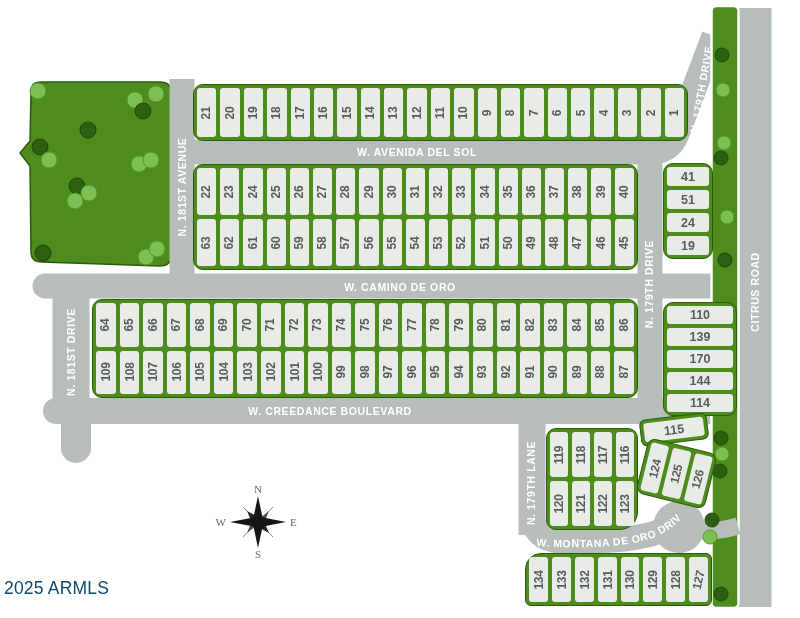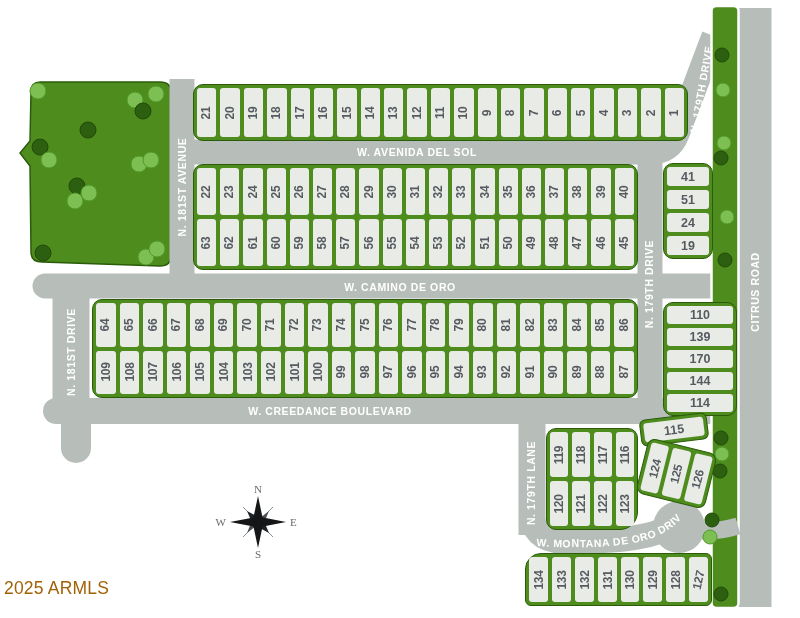--- a/index.html
+++ b/index.html
@@ -19,21 +19,21 @@
          box-sizing:border-box;display:flex;gap:4px;padding:3px;border-radius:10px;}
   .two-rows{flex-direction:column;}
   .col-stack{flex-direction:column;}
   .vrow{display:flex;flex:1;gap:4px;min-height:0;}
   .cell{flex:1;background:var(--cell);display:flex;align-items:center;justify-content:center;
         border-radius:3px;min-width:0;min-height:0;overflow:visible;}
   .cell span{font-weight:bold;font-size:12px;color:var(--num);letter-spacing:-0.3px;white-space:nowrap;}
   .rot .cell span{transform:rotate(-90deg);}
   .horiz .cell span{font-size:12.5px;transform:none;letter-spacing:0;}
   .tilt-last .cell:last-child span{transform:rotate(-78deg);}
-  #copyright{position:absolute;left:4px;top:578px;font-size:17.5px;color:#a16207;
+  #copyright{position:absolute;left:4px;top:578px;font-size:17.5px;color:#0c4a6e;
              letter-spacing:.2px;}
 </style>
 </head>
 <body>
 
 <div id="stage">
 
   <svg id="base" width="800" height="618" viewBox="0 0 800 618">
 
     <rect x="738.5" y="8" width="33" height="599" fill="#b7beba"></rect>

